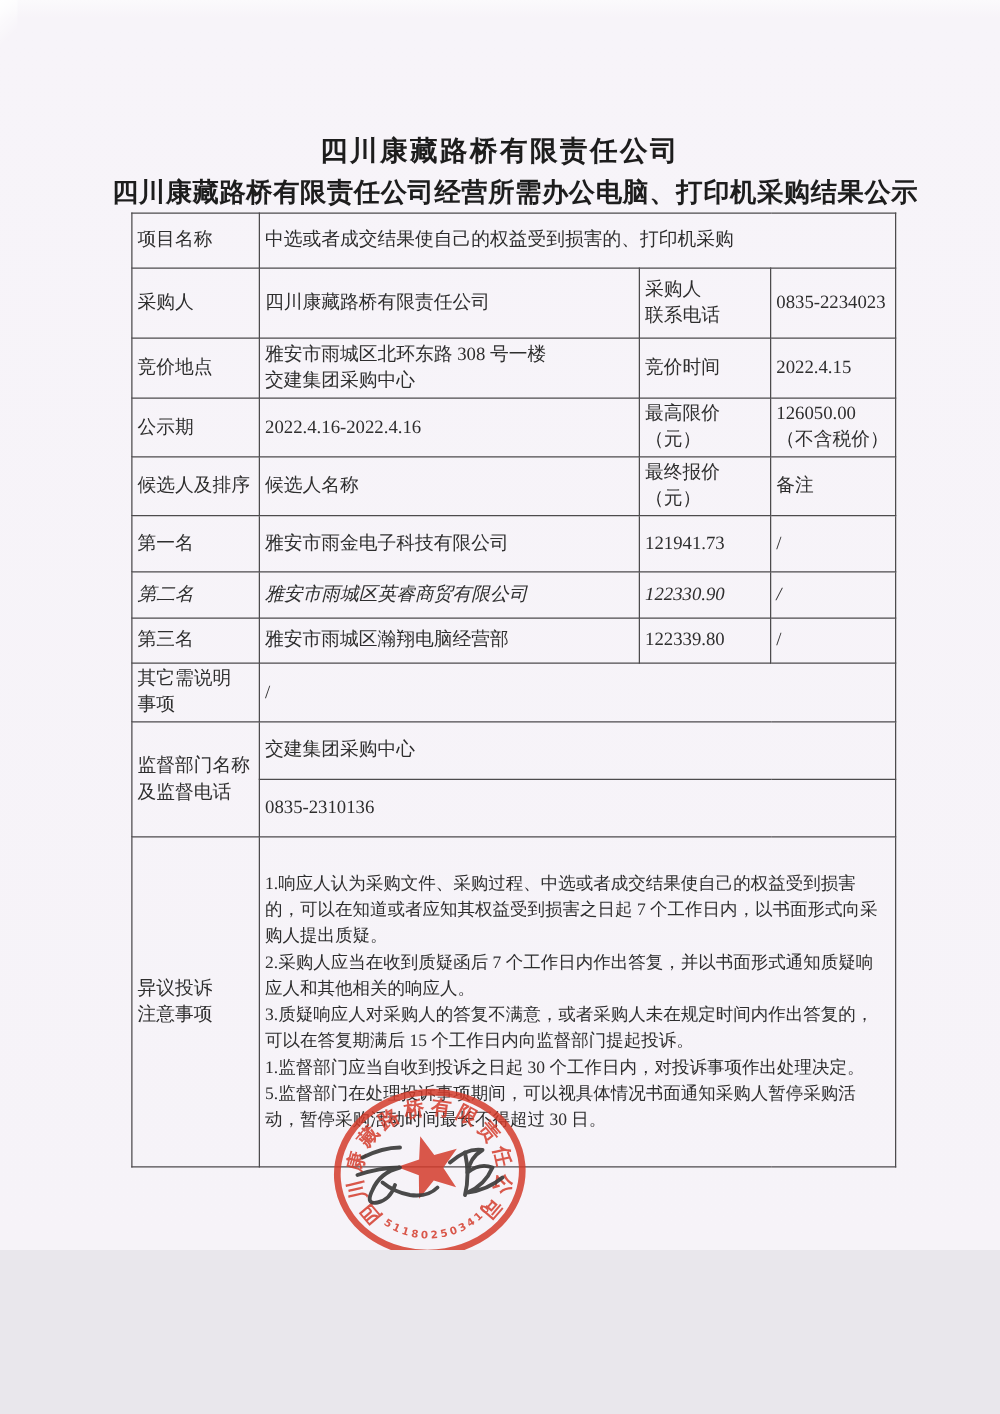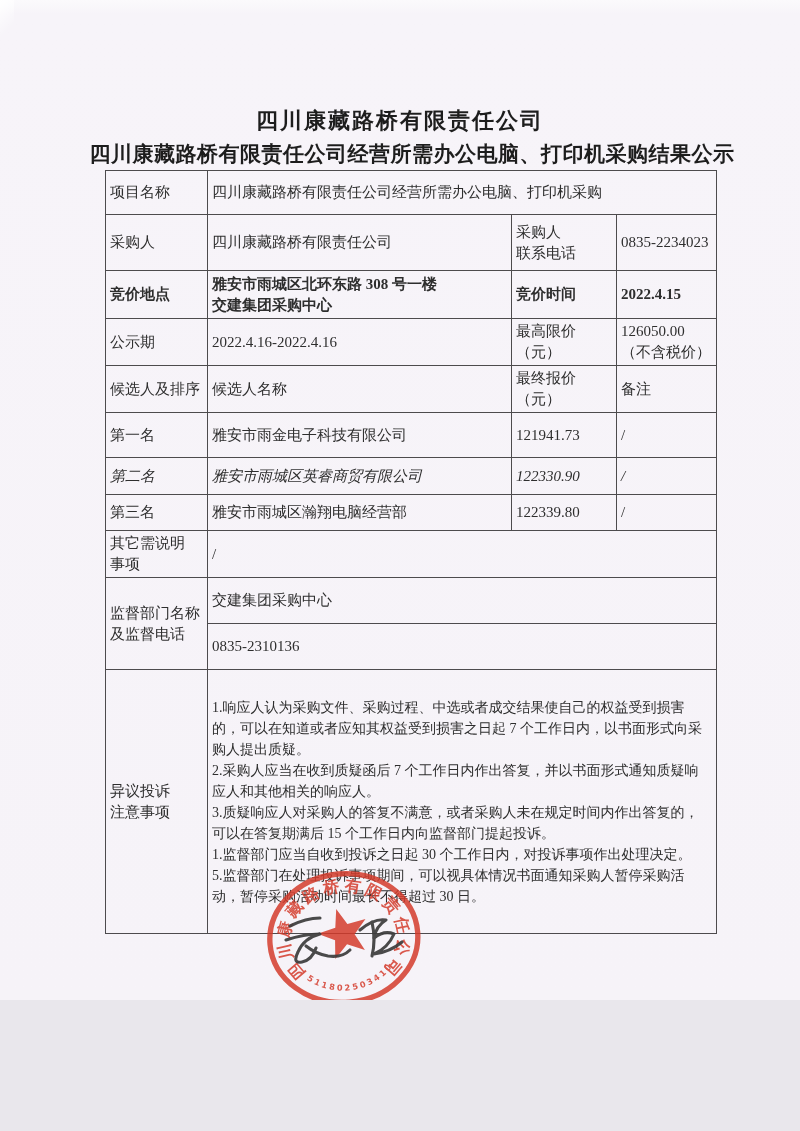--- a/index.html
+++ b/index.html
@@ -32,21 +32,21 @@
     border-collapse:collapse;table-layout:fixed;
     font-size:15px;color:#2e2e2e;
   }
   table.result td{
     border:1px solid #4d4b4d;
     text-align:left;vertical-align:middle;
     padding:2px 4px;line-height:21px;
     overflow:hidden;
   }
   .ml{white-space:pre-line;}
-  tr.r1{height:44px;} tr.r2{height:56px;} tr.r3{height:48px;font-weight:bold;} tr.r4{height:42px;}
+  tr.r1{height:44px;} tr.r2{height:56px;} tr.r3{height:48px;} tr.r4{height:42px;}
   tr.r5{height:42px;} tr.r6{height:45px;} tr.r7{height:37px;font-style:italic;} tr.r8{height:36px;}
   tr.r9{height:46px;} tr.r10a{height:46px;margin-left:43px;} tr.r10b{height:46px;} tr.r11{height:264px;}
   td.slash-left{text-align:left;padding-left:10px;}
   td.complaint-body{
     text-align:left;padding:10px 12px;font-size:14px;line-height:21.5px;
     text-align:justify;
   }
   td.complaint-body .c-item{margin:0;}
   .sign-label{
     position:absolute;left:97px;top:934px;
@@ -66,21 +66,21 @@
   <table class="result">
     <colgroup>
       <col style="width:102px">
         <col style="width:304px">
         <col style="width:105px">
         <col style="width:100px">
     </colgroup>
     <tbody>
       <tr class="r1">
         <td>项目名称</td>
-        <td colspan="3">四川康藏路桥有限责任公司经营所需办公电脑、打印机采购</td>
+        <td colspan="3">中选或者成交结果使自己的权益受到损害的、打印机采购</td>
       </tr>
       <tr class="r2">
         <td>采购人</td>
         <td>四川康藏路桥有限责任公司</td>
         <td class="ml">采购人
 联系电话</td>
         <td>0835-2234023</td>
       </tr>
       <tr class="r3">
         <td>竞价地点</td>

